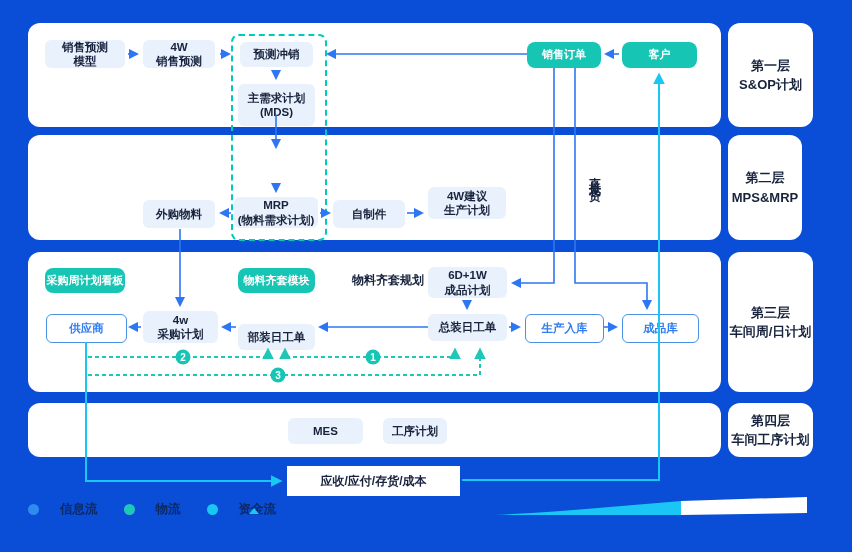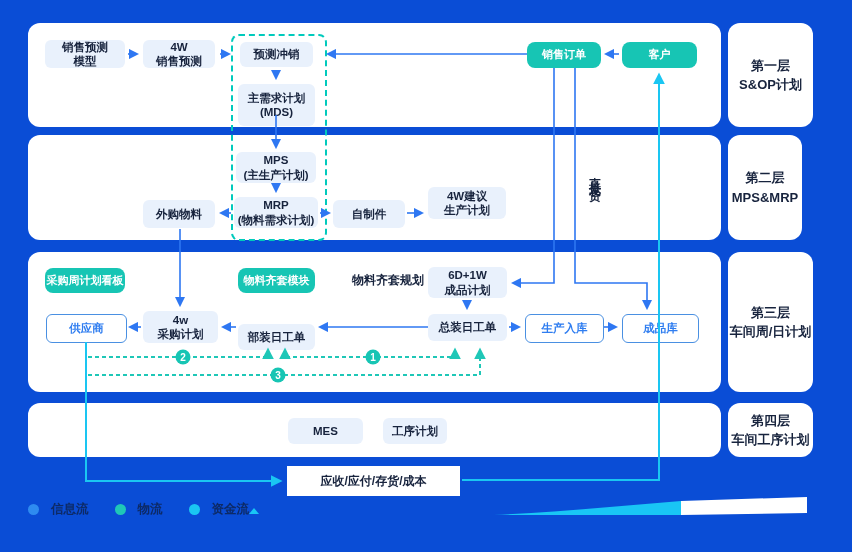--- a/index.html
+++ b/index.html
@@ -22,21 +22,21 @@
   .vtext{position:absolute;left:586px;top:167px;writing-mode:vertical-rl;letter-spacing:4px;
     font-size:12px;font-weight:600;color:#17233d;}
 
   .finance{position:absolute;left:287px;top:466px;width:173px;height:30px;background:#ffffff;border-radius:0;
     display:flex;align-items:center;justify-content:center;font-size:12px;font-weight:bold;color:#17233d;}
 
   .seq{position:absolute;width:15px;height:15px;border-radius:50%;background:#17c5b4;color:#ffffff;
     font-size:10px;font-weight:bold;display:flex;align-items:center;justify-content:center;transform:translate(-50%,-50%);z-index:6;}
 
   .legend{position:absolute;left:28px;top:501px;display:flex;gap:26px;align-items:center;}
-  .legend-item{display:flex;align-items:center;gap:12px;font-size:12.5px;font-weight:bold;color:#0d2a66;}
+  .legend-item{display:flex;align-items:center;gap:21px;font-size:12.5px;font-weight:bold;color:#0d2a66;}
   .dot{width:11px;height:11px;border-radius:50%;}
   .dot-info{background:#2e8bf0;}
   .dot-material{background:#1fc7b7;}
   .dot-fund{background:#1ac6f2;}
 
   svg.overlay{position:absolute;left:0;top:0;z-index:5;pointer-events:none;}
   .z2{z-index:2;} .z3{z-index:3;}
 </style>
 </head>
 <body>
@@ -115,22 +115,20 @@
   <div class="node fill z3" style="left:45px;top:40px;width:80px;height:28px">销售预测
 模型</div>
   <div class="node fill z3" style="left:143px;top:40px;width:72px;height:28px">4W
 销售预测</div>
   <div class="node fill z3" style="left:240px;top:42px;width:73px;height:25px">预测冲销</div>
   <div class="node fill z3" style="left:238px;top:84px;width:77px;height:42px">主需求计划
 (MDS)</div>
   <div class="node tag z3" style="left:527px;top:42px;width:74px;height:26px">销售订单</div>
   <div class="node tag z3" style="left:622px;top:42px;width:75px;height:26px">客户</div>
 
-  <div class="node fill z3" style="left:236px;top:152px;width:80px;height:31px">MPS
-(主生产计划)</div>
   <div class="node fill z3" style="left:234px;top:197px;width:84px;height:31px">MRP
 (物料需求计划)</div>
   <div class="node fill z3" style="left:143px;top:200px;width:72px;height:28px">外购物料</div>
   <div class="node fill z3" style="left:333px;top:200px;width:72px;height:28px">自制件</div>
   <div class="node fill z3" style="left:428px;top:187px;width:78px;height:32px">4W建议
 生产计划</div>
 
   <div class="vtext z3">直接发货</div>
 
   <div class="node tag z3" style="left:45px;top:268px;width:80px;height:25px">采购周计划看板</div>

